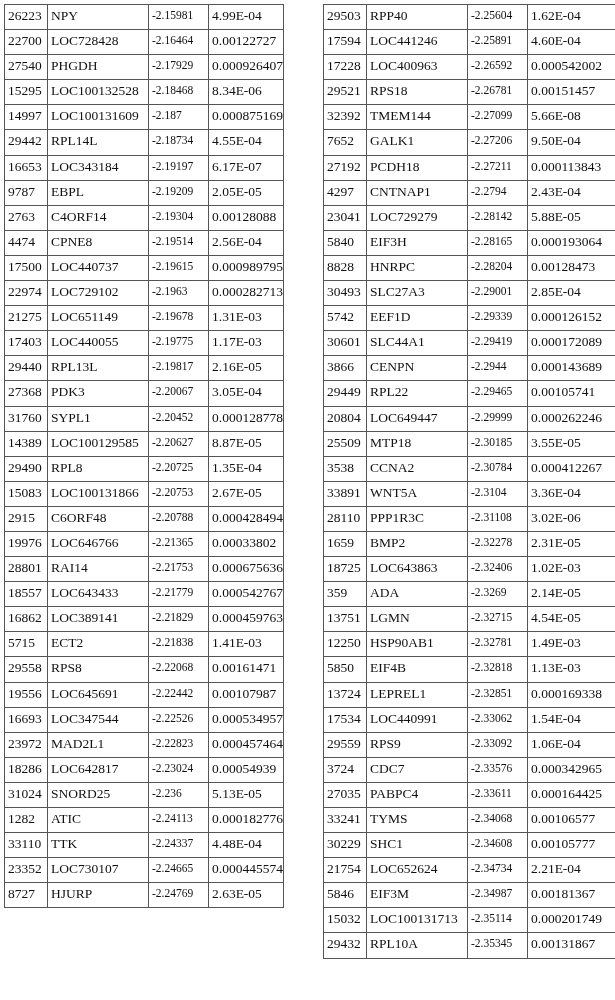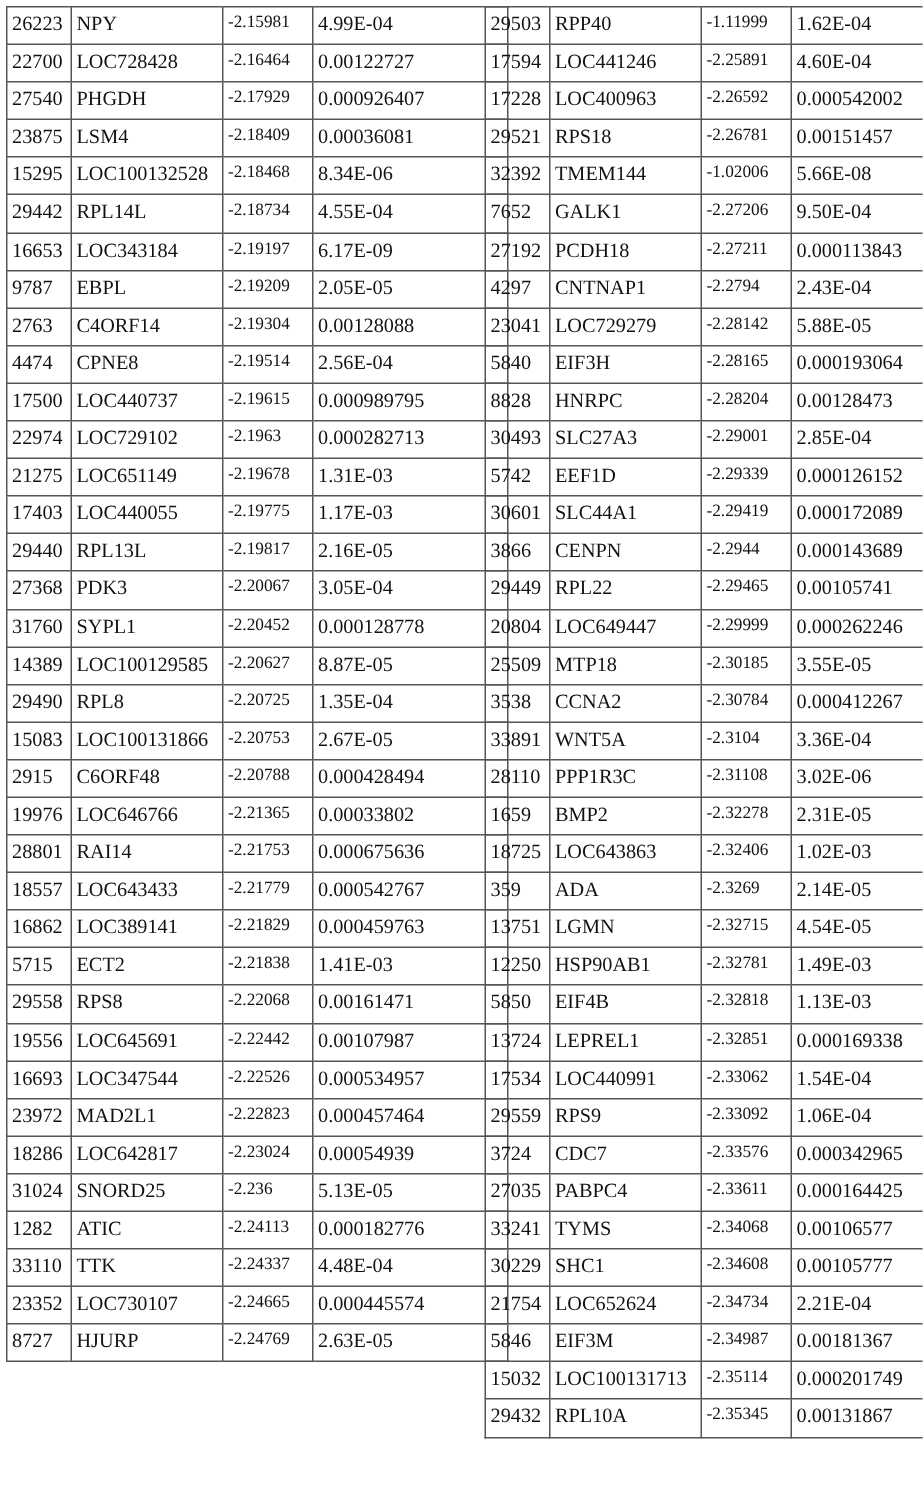--- a/index.html
+++ b/index.html
@@ -3,21 +3,21 @@
 <meta charset="utf-8">
 <style>
   html, body { margin:0; padding:0; background:#ffffff; }
   body { width:615px; height:1000px; position:relative; overflow:hidden;
          font-family:"Liberation Serif", "DejaVu Serif", serif; color:#111; }
   table.gene-table { position:absolute; top:4px; border-collapse:collapse; table-layout:fixed; }
   table.gene-table td { border:1px solid #555; height:25.1px; padding:0 0 0 3px;
        font-size:13.5px; line-height:15px; vertical-align:top; padding-top:3px;
        white-space:nowrap; overflow:hidden; box-sizing:border-box; }
   table.gene-table td.fc { font-size:11.5px; padding-top:3px; }
-  #table-left { left:4px; width:335px; }
+  #table-left { left:4px; width:280px; }
   #table-right { left:323px; width:340px; }
   col.c-id { width:43px; }
   col.c-gene { width:101px; }
   col.c-fc { width:60px; }
   col.c-p { width:auto; }
 </style>
 </head>
 <body>
 
 <table id="table-left" class="gene-table">
@@ -40,42 +40,42 @@
         <td class="fc">-2.16464</td>
         <td class="p">0.00122727</td>
       </tr>
       <tr>
         <td class="id">27540</td>
         <td class="gene">PHGDH</td>
         <td class="fc">-2.17929</td>
         <td class="p">0.000926407</td>
       </tr>
       <tr>
-        <td class="id">23875</td>
-        <td class="gene">LSM4</td>
-        <td class="fc">-2.18409</td>
-        <td class="p">0.00036081</td>
-      </tr>
-      <tr>
         <td class="id">15295</td>
         <td class="gene">LOC100132528</td>
         <td class="fc">-2.18468</td>
         <td class="p">8.34E-06</td>
       </tr>
       <tr>
+        <td class="id">14997</td>
+        <td class="gene">LOC100131609</td>
+        <td class="fc">-2.187</td>
+        <td class="p">0.000875169</td>
+      </tr>
+      <tr>
         <td class="id">29442</td>
         <td class="gene">RPL14L</td>
         <td class="fc">-2.18734</td>
         <td class="p">4.55E-04</td>
       </tr>
       <tr>
         <td class="id">16653</td>
         <td class="gene">LOC343184</td>
         <td class="fc">-2.19197</td>
-        <td class="p">6.17E-09</td>
+        <td class="p">6.17E-07</td>
       </tr>
       <tr>
         <td class="id">9787</td>
         <td class="gene">EBPL</td>
         <td class="fc">-2.19209</td>
         <td class="p">2.05E-05</td>
       </tr>
       <tr>
         <td class="id">2763</td>
         <td class="gene">C4ORF14</td>
@@ -251,21 +251,21 @@
   <colgroup>
       <col class="c-id">
       <col class="c-gene">
       <col class="c-fc">
       <col class="c-p">
     </colgroup>
   <tbody>
       <tr>
         <td class="id">29503</td>
         <td class="gene">RPP40</td>
-        <td class="fc">-1.11999</td>
+        <td class="fc">-2.25604</td>
         <td class="p">1.62E-04</td>
       </tr>
       <tr>
         <td class="id">17594</td>
         <td class="gene">LOC441246</td>
         <td class="fc">-2.25891</td>
         <td class="p">4.60E-04</td>
       </tr>
       <tr>
         <td class="id">17228</td>
@@ -275,21 +275,21 @@
       </tr>
       <tr>
         <td class="id">29521</td>
         <td class="gene">RPS18</td>
         <td class="fc">-2.26781</td>
         <td class="p">0.00151457</td>
       </tr>
       <tr>
         <td class="id">32392</td>
         <td class="gene">TMEM144</td>
-        <td class="fc">-1.02006</td>
+        <td class="fc">-2.27099</td>
         <td class="p">5.66E-08</td>
       </tr>
       <tr>
         <td class="id">7652</td>
         <td class="gene">GALK1</td>
         <td class="fc">-2.27206</td>
         <td class="p">9.50E-04</td>
       </tr>
       <tr>
         <td class="id">27192</td>

